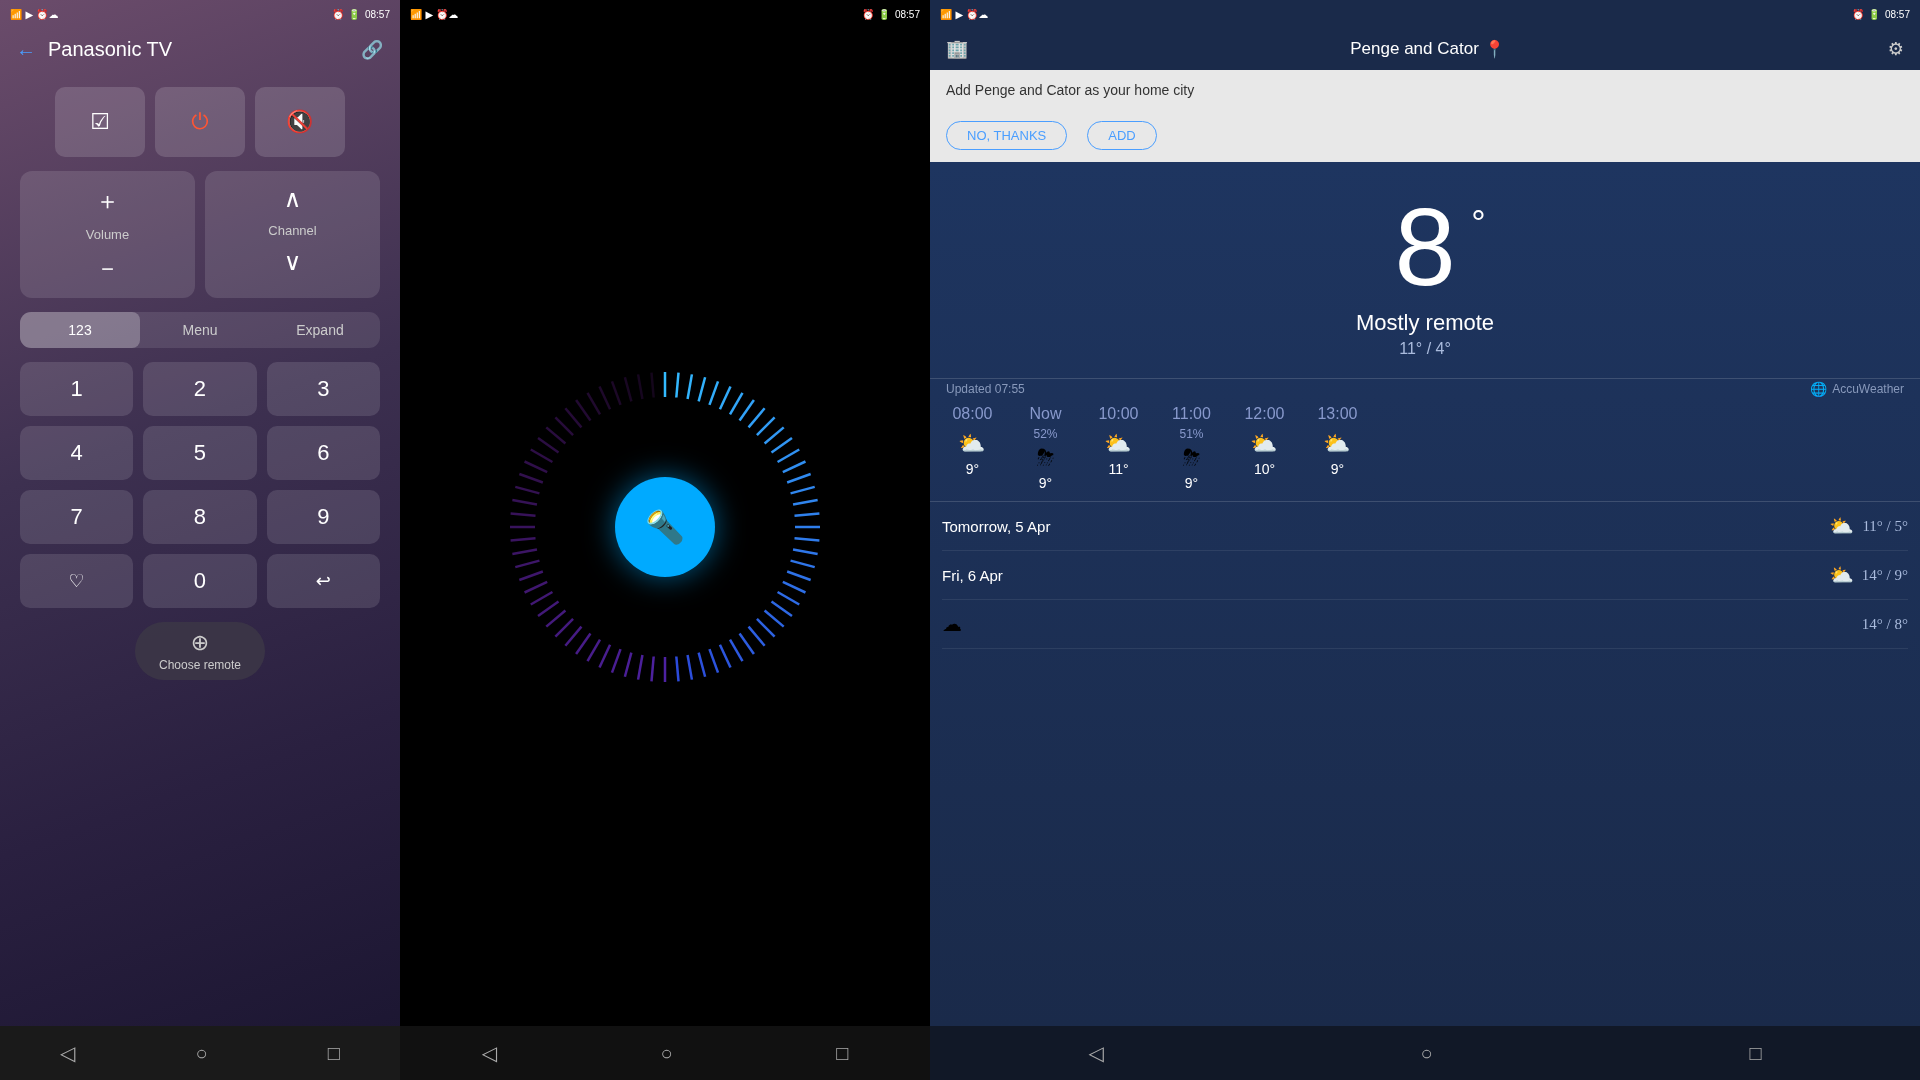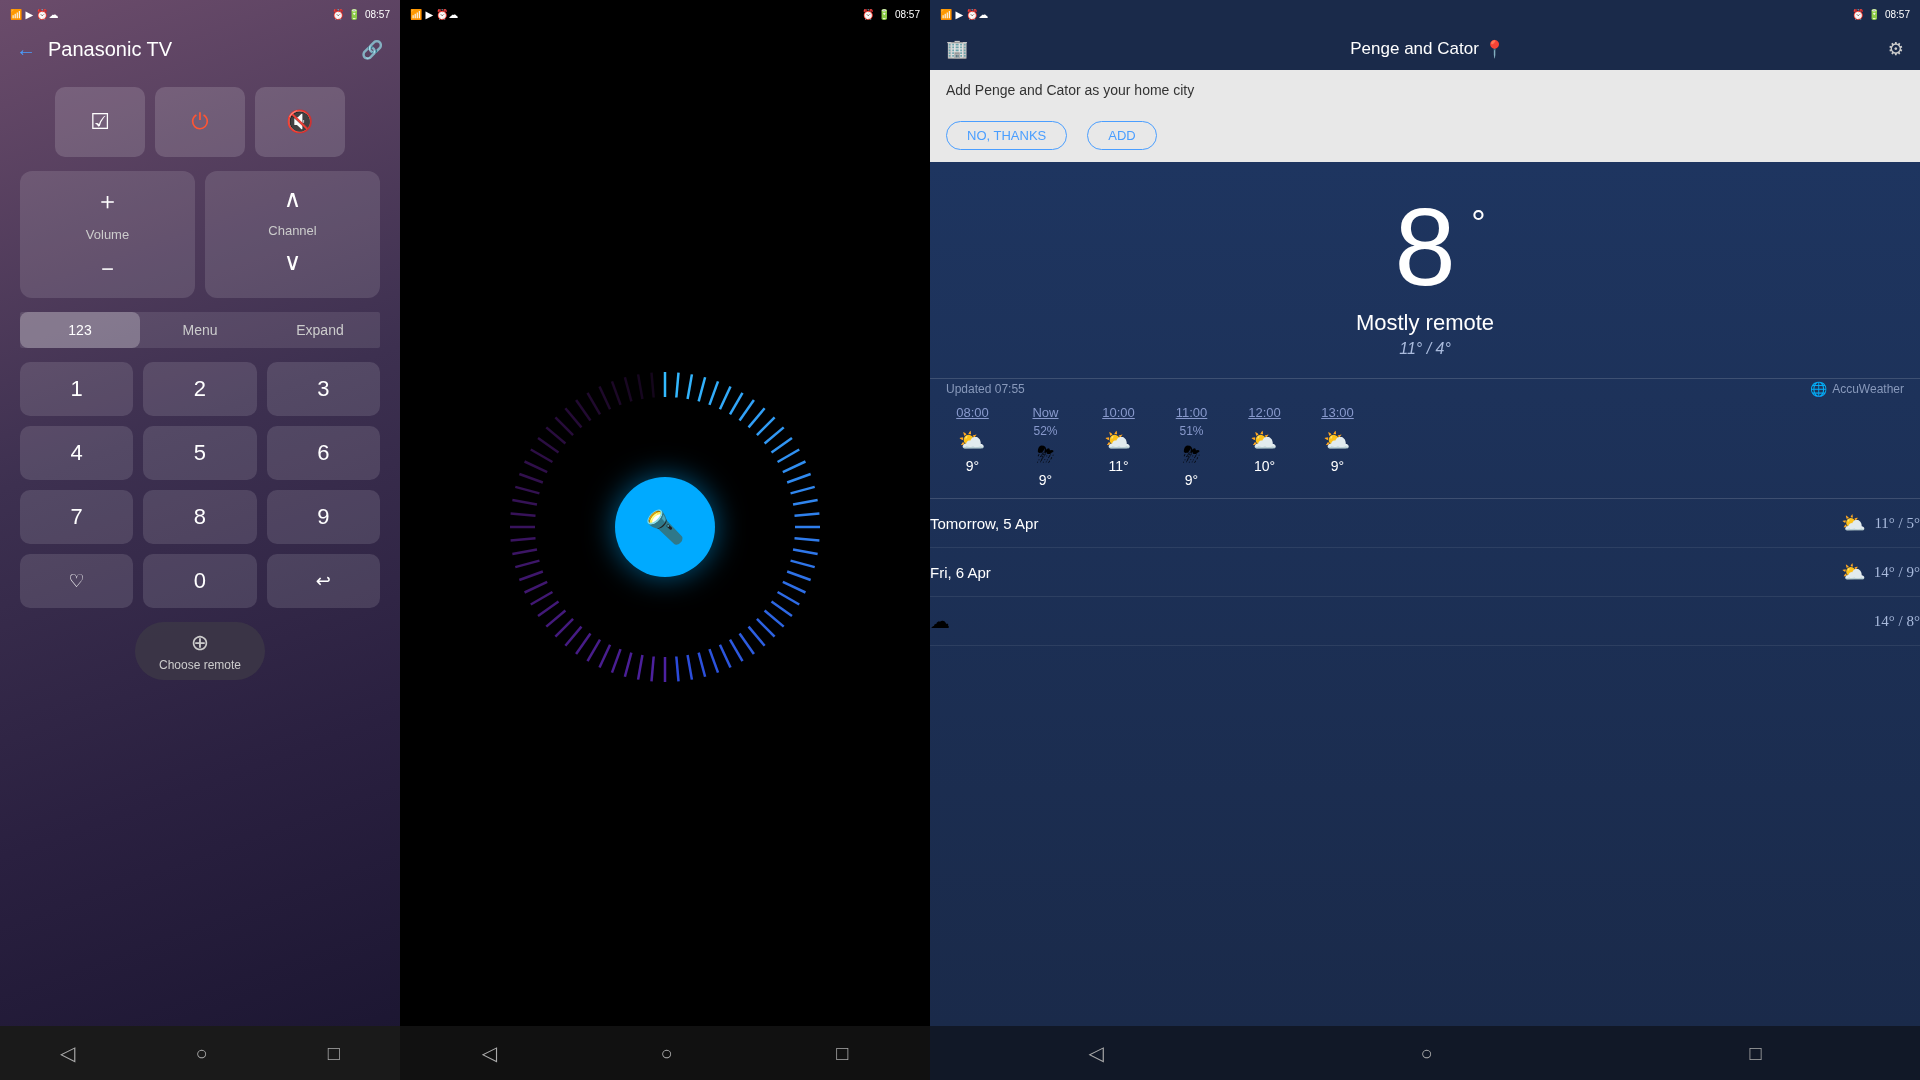--- a/index.html
+++ b/index.html
@@ -104,21 +104,21 @@
       font-size: 24px;
       cursor: pointer;
       padding: 4px 20px;
     }
 
     
     .mode-row {
       display: flex;
       gap: 0;
       background: rgba(255,255,255,0.1);
-      border-radius: 2px;
+      border-radius: 11px;
       overflow: hidden;
     }
     .mode-btn {
       flex: 1;
       background: none;
       border: none;
       color: #ccc;
       font-size: 14px;
       padding: 10px 0;
       cursor: pointer;
@@ -330,21 +330,21 @@
       position: relative;
     }
     .temp-degree {
       font-size: 36px;
       position: absolute;
       top: 14px;
       right: -30px;
       font-weight: 300;
     }
     .weather-desc { color: #fff; font-size: 22px; font-weight: 500; margin-top: 8px; }
-    .temp-range { color: #aabbdd; font-size: 16px; margin-top: 4px; font-style: italic; }
+    .temp-range { color: #aabbdd; font-size: 16px; margin-top: 4px; }
 
     
     .hourly-section {
       border-top: 1px solid rgba(255,255,255,0.15);
       padding: 2px 0 0 0;
     }
     .updated-row {
       display: flex;
       justify-content: space-between;
       align-items: center;
@@ -360,29 +360,29 @@
       padding: 0 10px 10px 10px;
       gap: 8px;
     }
     .hourly-item {
       display: flex;
       flex-direction: column;
       align-items: center;
       gap: 4px;
       min-width: 65px;
     }
-    .hourly-time { color: #8899cc; font-size: 13px; text-decoration: underline; }
+    .hourly-time { color: #8899cc; font-size: 16px; }
     .hourly-pct { color: #8899cc; font-size: 12px; }
     .hourly-icon { font-size: 22px; }
     .hourly-temp { color: #fff; font-size: 14px; }
 
     
     .daily-section {
       border-top: 1px solid rgba(255,255,255,0.15);
-      padding: 0 0;
+      padding: 0 12px;
     }
     .daily-item {
       display: flex;
       align-items: center;
       justify-content: space-between;
       padding: 12px 0;
       border-bottom: 1px solid rgba(255,255,255,0.08);
     }
     .daily-day { color: #fff; font-size: 15px; flex: 1; }
     .daily-icon { font-size: 20px; margin-right: 8px; }

